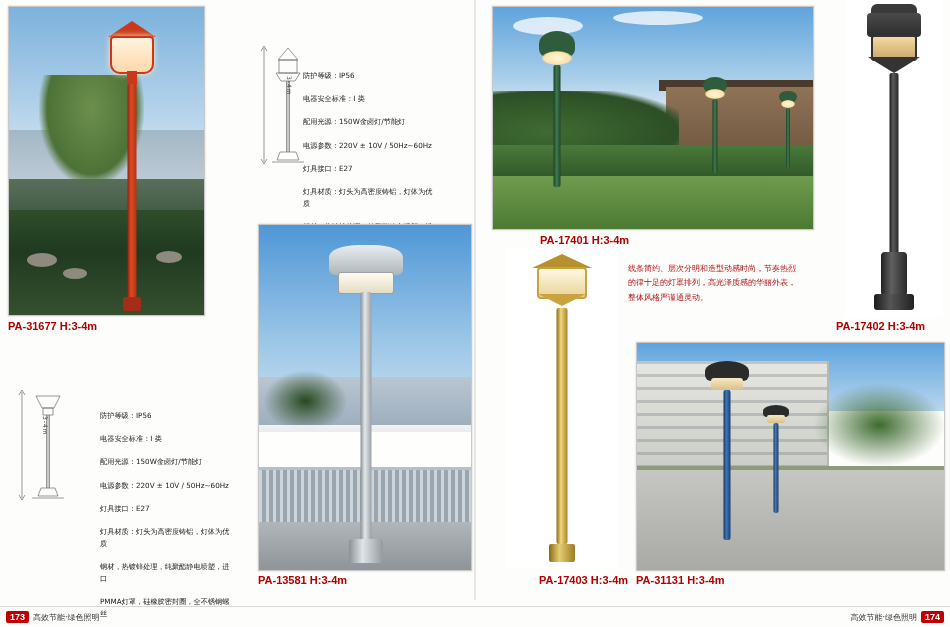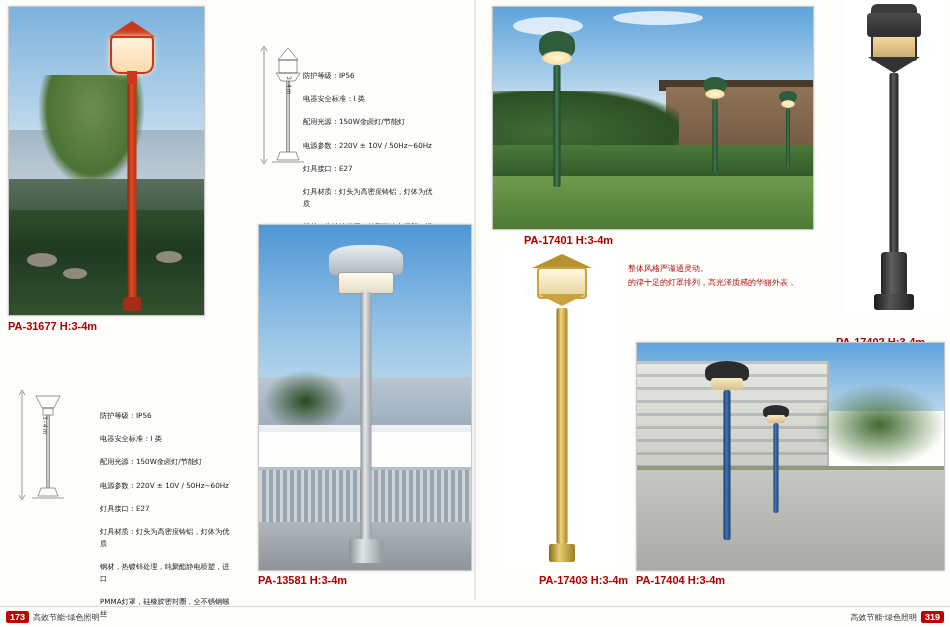--- a/index.html
+++ b/index.html
@@ -399,39 +399,40 @@
       <div class="shade" style="height:16px; width:24px;"></div>
       <div class="glow" style="top:12px; width:20px; height:10px;"></div>
       <div class="pole" style="top:22px; width:5px; height:74px;"></div>
     </div>
     <div class="lamp green-lamp" style="left:286px; top:84px; width:18px; height:78px;">
       <div class="shade" style="height:12px; width:18px;"></div>
       <div class="glow" style="top:9px; width:14px; height:8px;"></div>
       <div class="pole" style="top:17px; width:4px; height:60px;"></div>
     </div>
   </div>
-  <div class="caption" style="left:492px; top:234px;padding-left:32px;">PA-17401 H:3-4m</div>
+  <div class="caption" style="left:508px; top:234px;padding-left:32px;">PA-17401 H:3-4m</div>
 
   <div class="marketing">
+    <div>线条简约、层次分明和造型动感时尚，节奏热烈</div>
+    <div>的律十足的灯罩排列，高光泽质感的华丽外表，</div>
     <div>整体风格严谨通灵动。</div>
-    <div>的律十足的灯罩排列，高光泽质感的华丽外表，</div>
   </div>
 
   <div class="photo" id="photo-17402">
     <div class="lamp" id="lamp-black">
       <div class="cap"></div>
       <div class="shade"></div>
       <div class="glass"></div>
       <div class="skirt"></div>
       <div class="pole"></div>
       <div class="base"></div>
       <div class="foot"></div>
     </div>
   </div>
-  <div class="caption" style="left:836px; top:336px;">PA-17402 H:3-4m</div>
+  <div class="caption" style="left:836px; top:320px;">PA-17402 H:3-4m</div>
 
   <div class="photo" id="photo-17403">
     <div class="lamp" id="lamp-gold">
       <div class="cap"></div>
       <div class="glass"></div>
       <div class="skirt"></div>
       <div class="pole"></div>
       <div class="foot"></div>
     </div>
   </div>
@@ -449,25 +450,25 @@
       <div style="position:absolute;left:50%;transform:translateX(-50%);top:0;width:44px;height:20px;background:#2b2b2b;border-radius:50% 50% 6px 6px;"></div>
       <div style="position:absolute;left:50%;transform:translateX(-50%);top:17px;width:32px;height:12px;background:linear-gradient(to bottom,#f7e9c4,#d8c08a);border-radius:3px;"></div>
       <div class="pole" style="top:29px;width:7px;height:150px;"></div>
     </div>
     <div class="lamp blue-lamp" style="left:126px; top:62px; width:26px; height:110px;">
       <div style="position:absolute;left:50%;transform:translateX(-50%);top:0;width:26px;height:12px;background:#2b2b2b;border-radius:50% 50% 4px 4px;"></div>
       <div style="position:absolute;left:50%;transform:translateX(-50%);top:10px;width:18px;height:8px;background:linear-gradient(to bottom,#f7e9c4,#d8c08a);border-radius:2px;"></div>
       <div class="pole" style="top:18px;width:5px;height:90px;"></div>
     </div>
   </div>
-  <div class="caption" style="left:636px; top:574px;">PA-17404 H:3-4m</div>
+  <div class="caption" style="left:636px; top:574px;">PA-31131 H:3-4m</div>
 
   <div class="footrule"></div>
   <div class="footer-left">
     <span class="pageno">173</span>
     <span>高效节能·绿色照明</span>
   </div>
   <div class="footer-right">
     <span>高效节能·绿色照明</span>
-    <span class="pageno">319</span>
+    <span class="pageno">174</span>
   </div>
 
 </div>
 
 </body></html>

